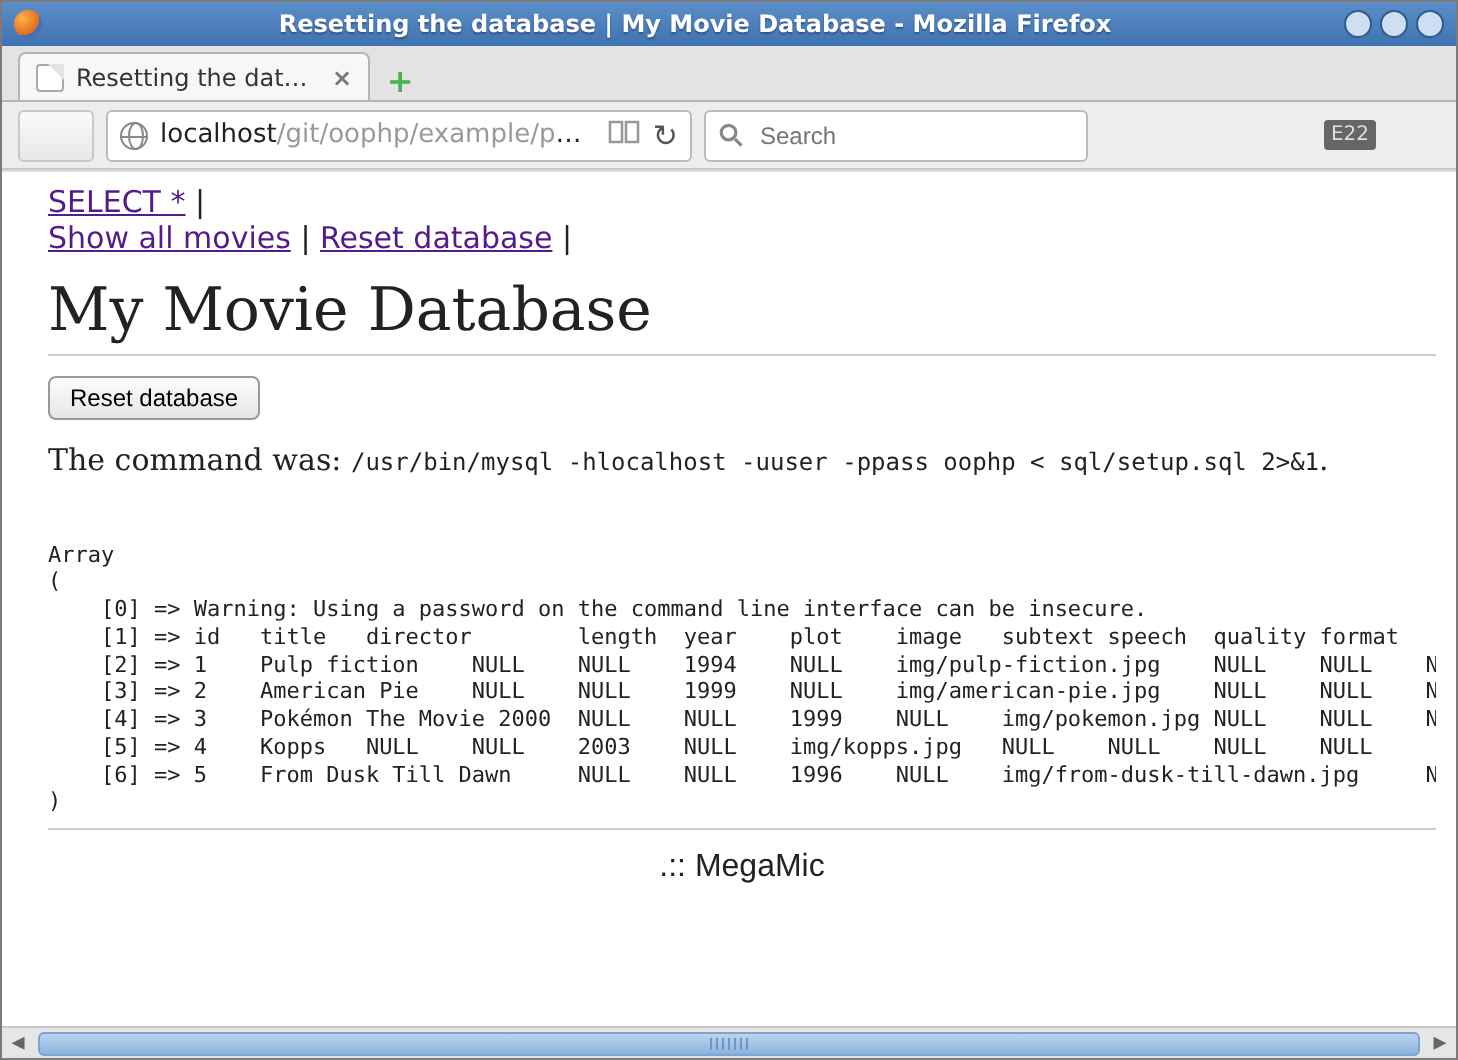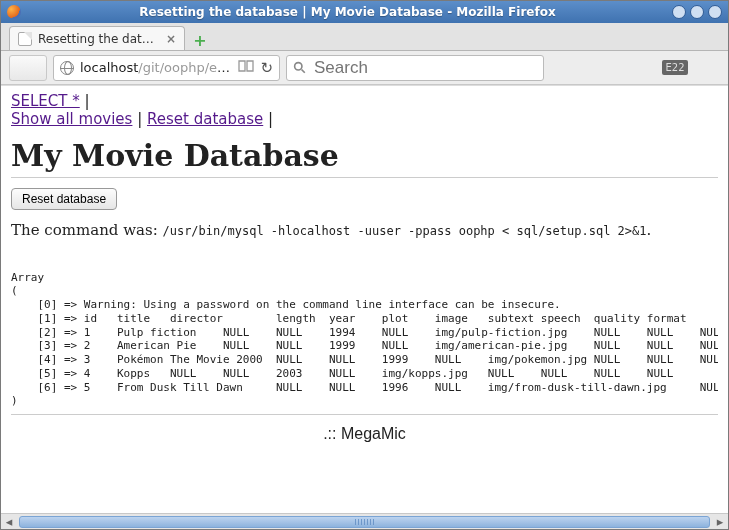--- a/index.html
+++ b/index.html
@@ -27,28 +27,28 @@
   .urlbar .globe { width:14px;height:14px;border:1.5px solid #888;border-radius:50%; position:relative; }
   .urlbar .globe::before{content:"";position:absolute;left:50%;top:-1px;bottom:-1px;width:6px;margin-left:-3px;border:1.5px solid #888;border-radius:50%;}
   .urlbar .globe::after{content:"";position:absolute;left:-1px;right:-1px;top:50%;height:0;border-top:1.5px solid #888;}
   .urlbar .urltext { flex:1; font-size:13px; white-space:nowrap; overflow:hidden; text-overflow:ellipsis; }
   .urlbar .urlhost { color:#222; }
   .urlbar .urlpath { color:#999; }
   .urlbar .reader { color:#888; }
   .urlbar .reload { color:#555; cursor:pointer; font-size:15px; }
   .searchbar { flex:0.9; height:26px; border:1px solid #bbb; background:#fff; border-radius:3px; display:flex; align-items:center; padding:0 6px; gap:6px; color:#888; }
   .searchbar svg{width:13px;height:13px;fill:none;stroke:#888;stroke-width:2;}
-  .searchbar input { border:none;outline:none;flex:1;font-size:17px;color:#333;background:transparent; }
+  .searchbar input { border:none;outline:none;flex:1;font-size:12px;color:#333;background:transparent; }
   .ezz { font-size:10px; background:#666;color:#ddd;border-radius:2px;padding:2px 3px; }
   
   .viewport { flex:1; overflow:auto; background:#fff; border-top:1px solid #ddd; }
-  .page { padding:6px 10px 12px 10px; }
+  .page { padding:6px 10px 12px 10px;margin-left:13px; }
   a.link { color:#551a8b; text-decoration:underline; }
   .nav-links { font-size:15px; margin-bottom:10px; }
-  h1 { font-family:"DejaVu Serif","Liberation Serif",Georgia,serif; font-weight:bold; font-size:30px; margin:6px 0 4px 0; }
+  h1 { font-family:"DejaVu Serif","Liberation Serif",Georgia,serif; font-weight:normal; font-size:30px; margin:6px 0 4px 0; }
   hr.thin { border:none; border-top:1px solid #ccc; margin:2px 0 10px 0; }
   .resetbtn { font-size:12px; padding:3px 10px; border:1px solid #999; border-radius:4px; background:linear-gradient(#fcfcfc,#e6e6e6); cursor:pointer; }
   .cmdline { font-family:"DejaVu Serif",Georgia,serif; font-size:15px; margin-top:10px; line-height:1.35; }
   .mono { font-family:"DejaVu Sans Mono","Liberation Mono",monospace; font-size:12px; }
   pre.output { font-family:"DejaVu Sans Mono","Liberation Mono",monospace; font-size:11px; line-height:1.25; white-space:pre; overflow-x:auto; margin:10px 0 6px 0; }
   .footer { font-family:Liberation Sans, sans-serif; font-size:16px; margin-top:6px;text-align:center; }
   
   .hscroll { height:16px; background:#e6e6e6; border-top:1px solid #c8c8c8; display:flex; align-items:center; }
   .hscroll .arrow { width:16px;height:14px;display:flex;align-items:center;justify-content:center;color:#666; }
   .hscroll .track { flex:1; height:14px; background:#e6e6e6; position:relative; }

